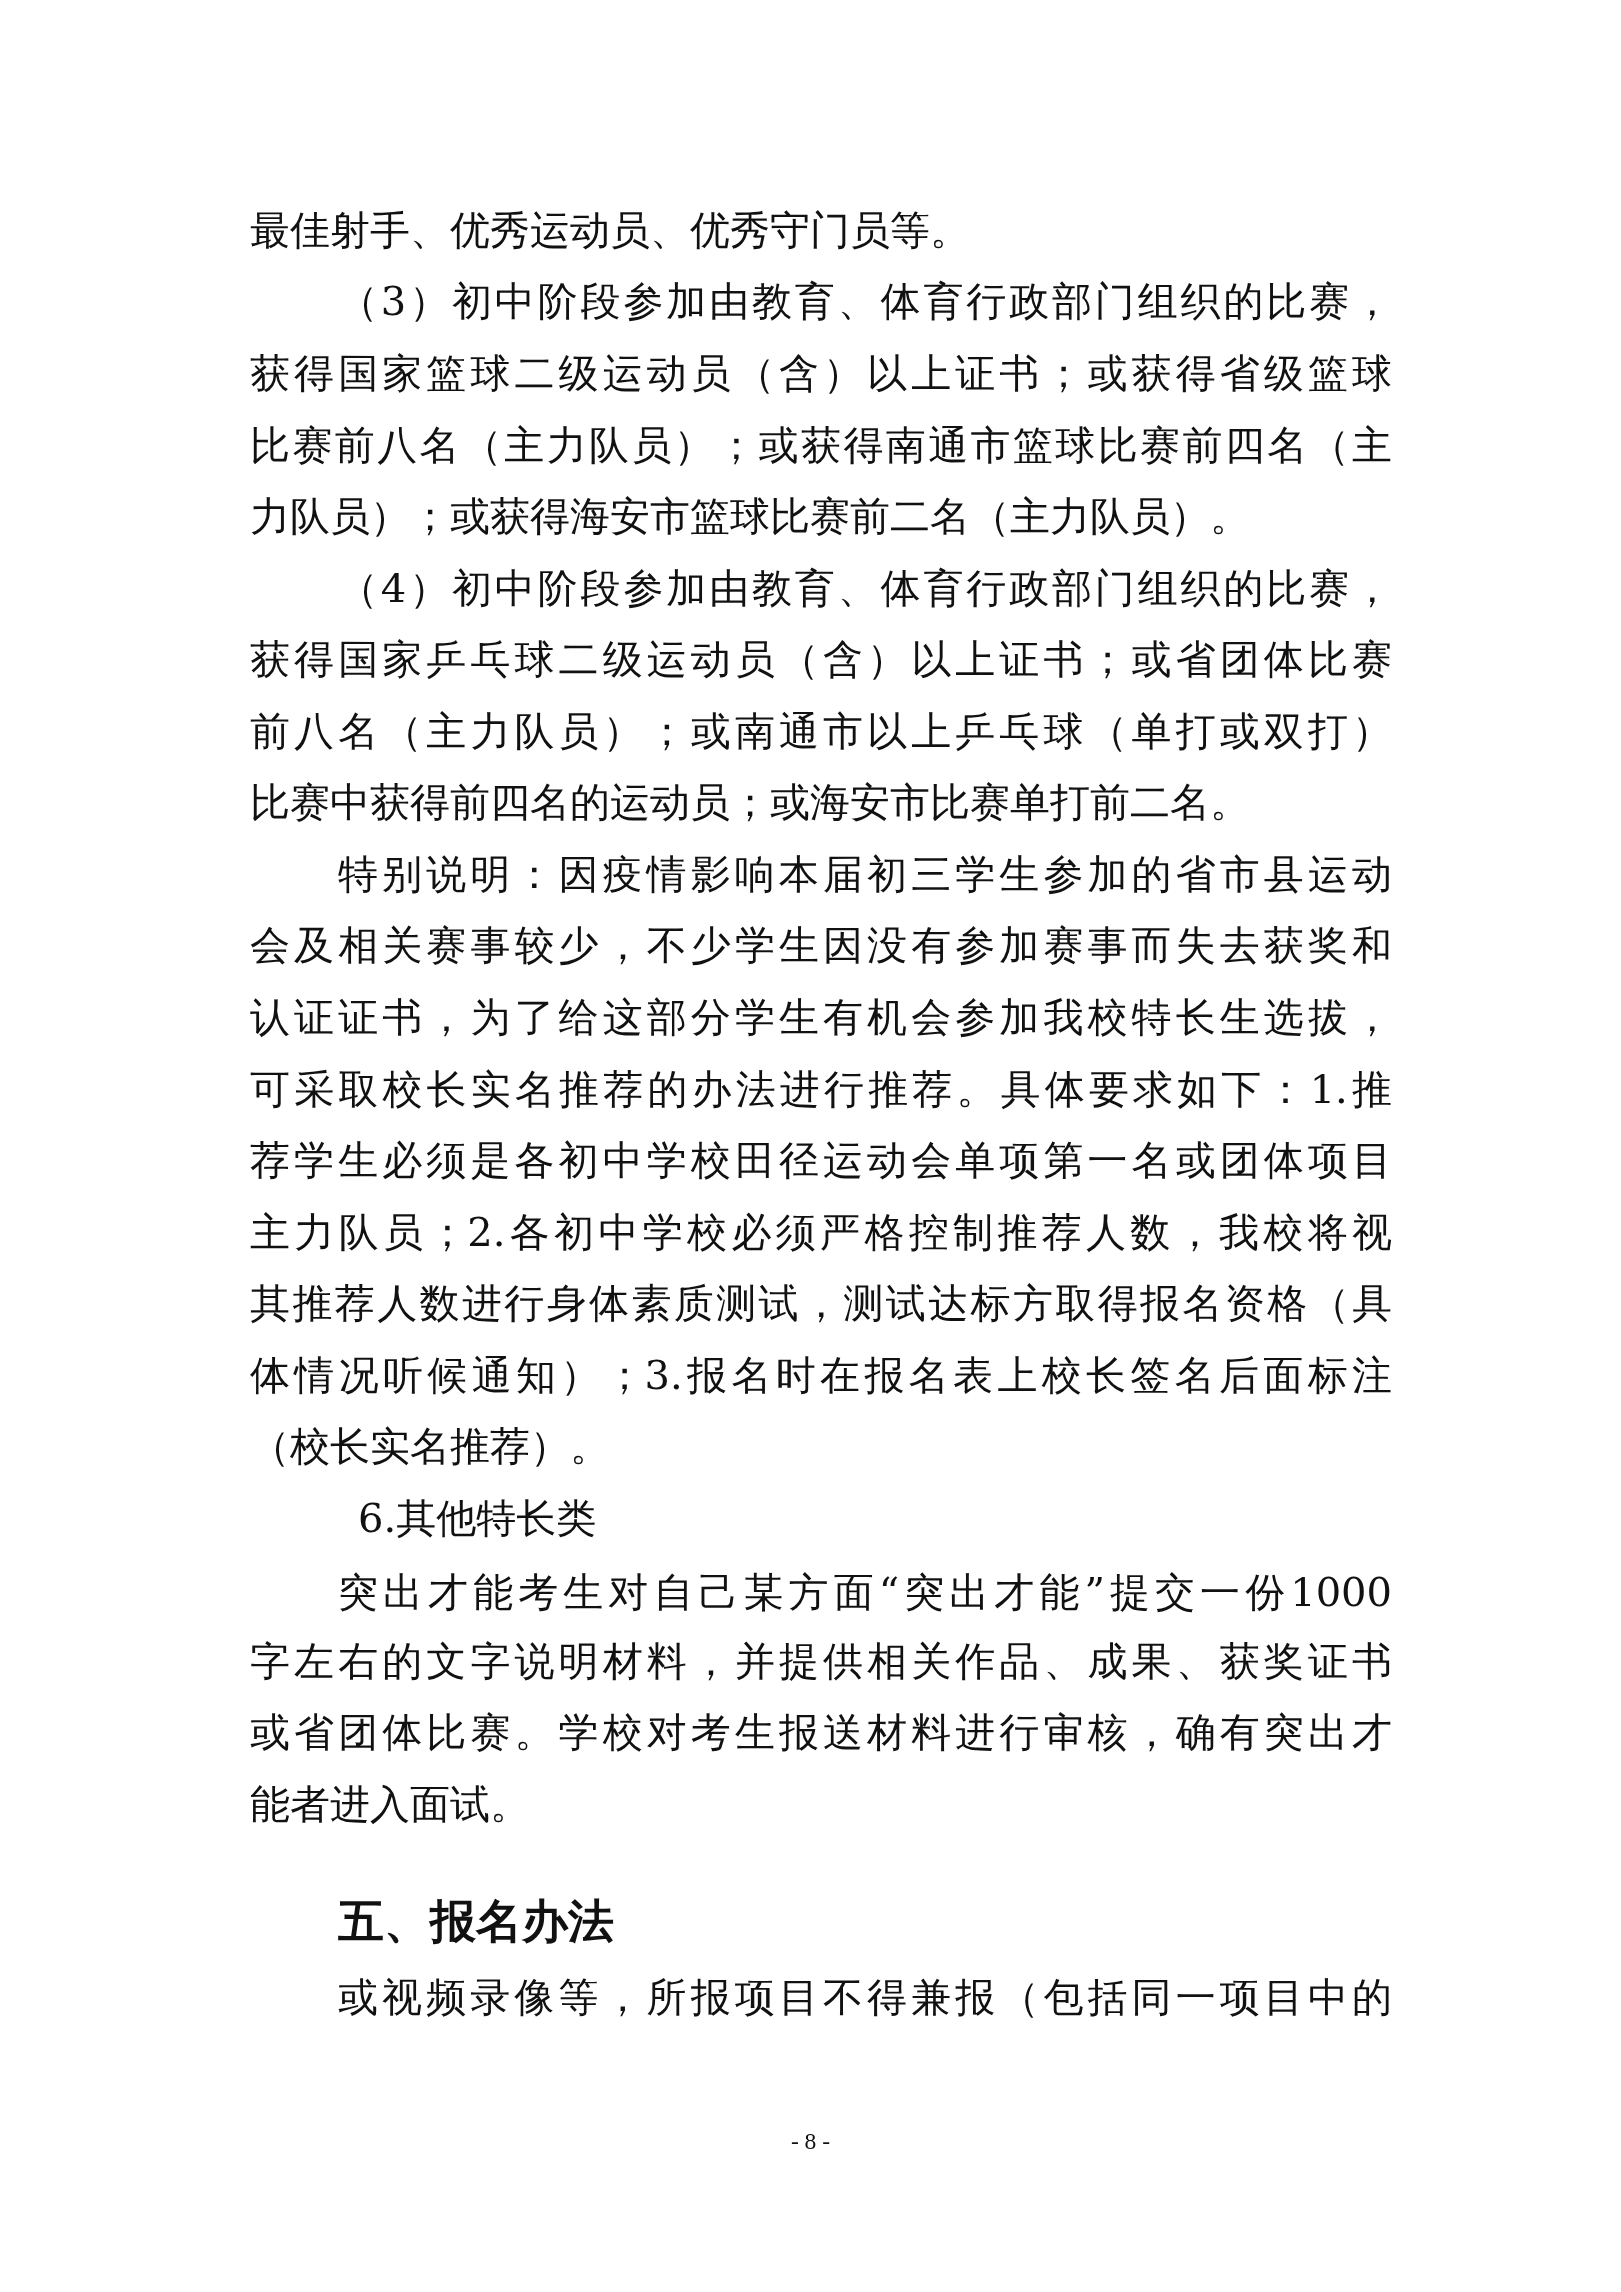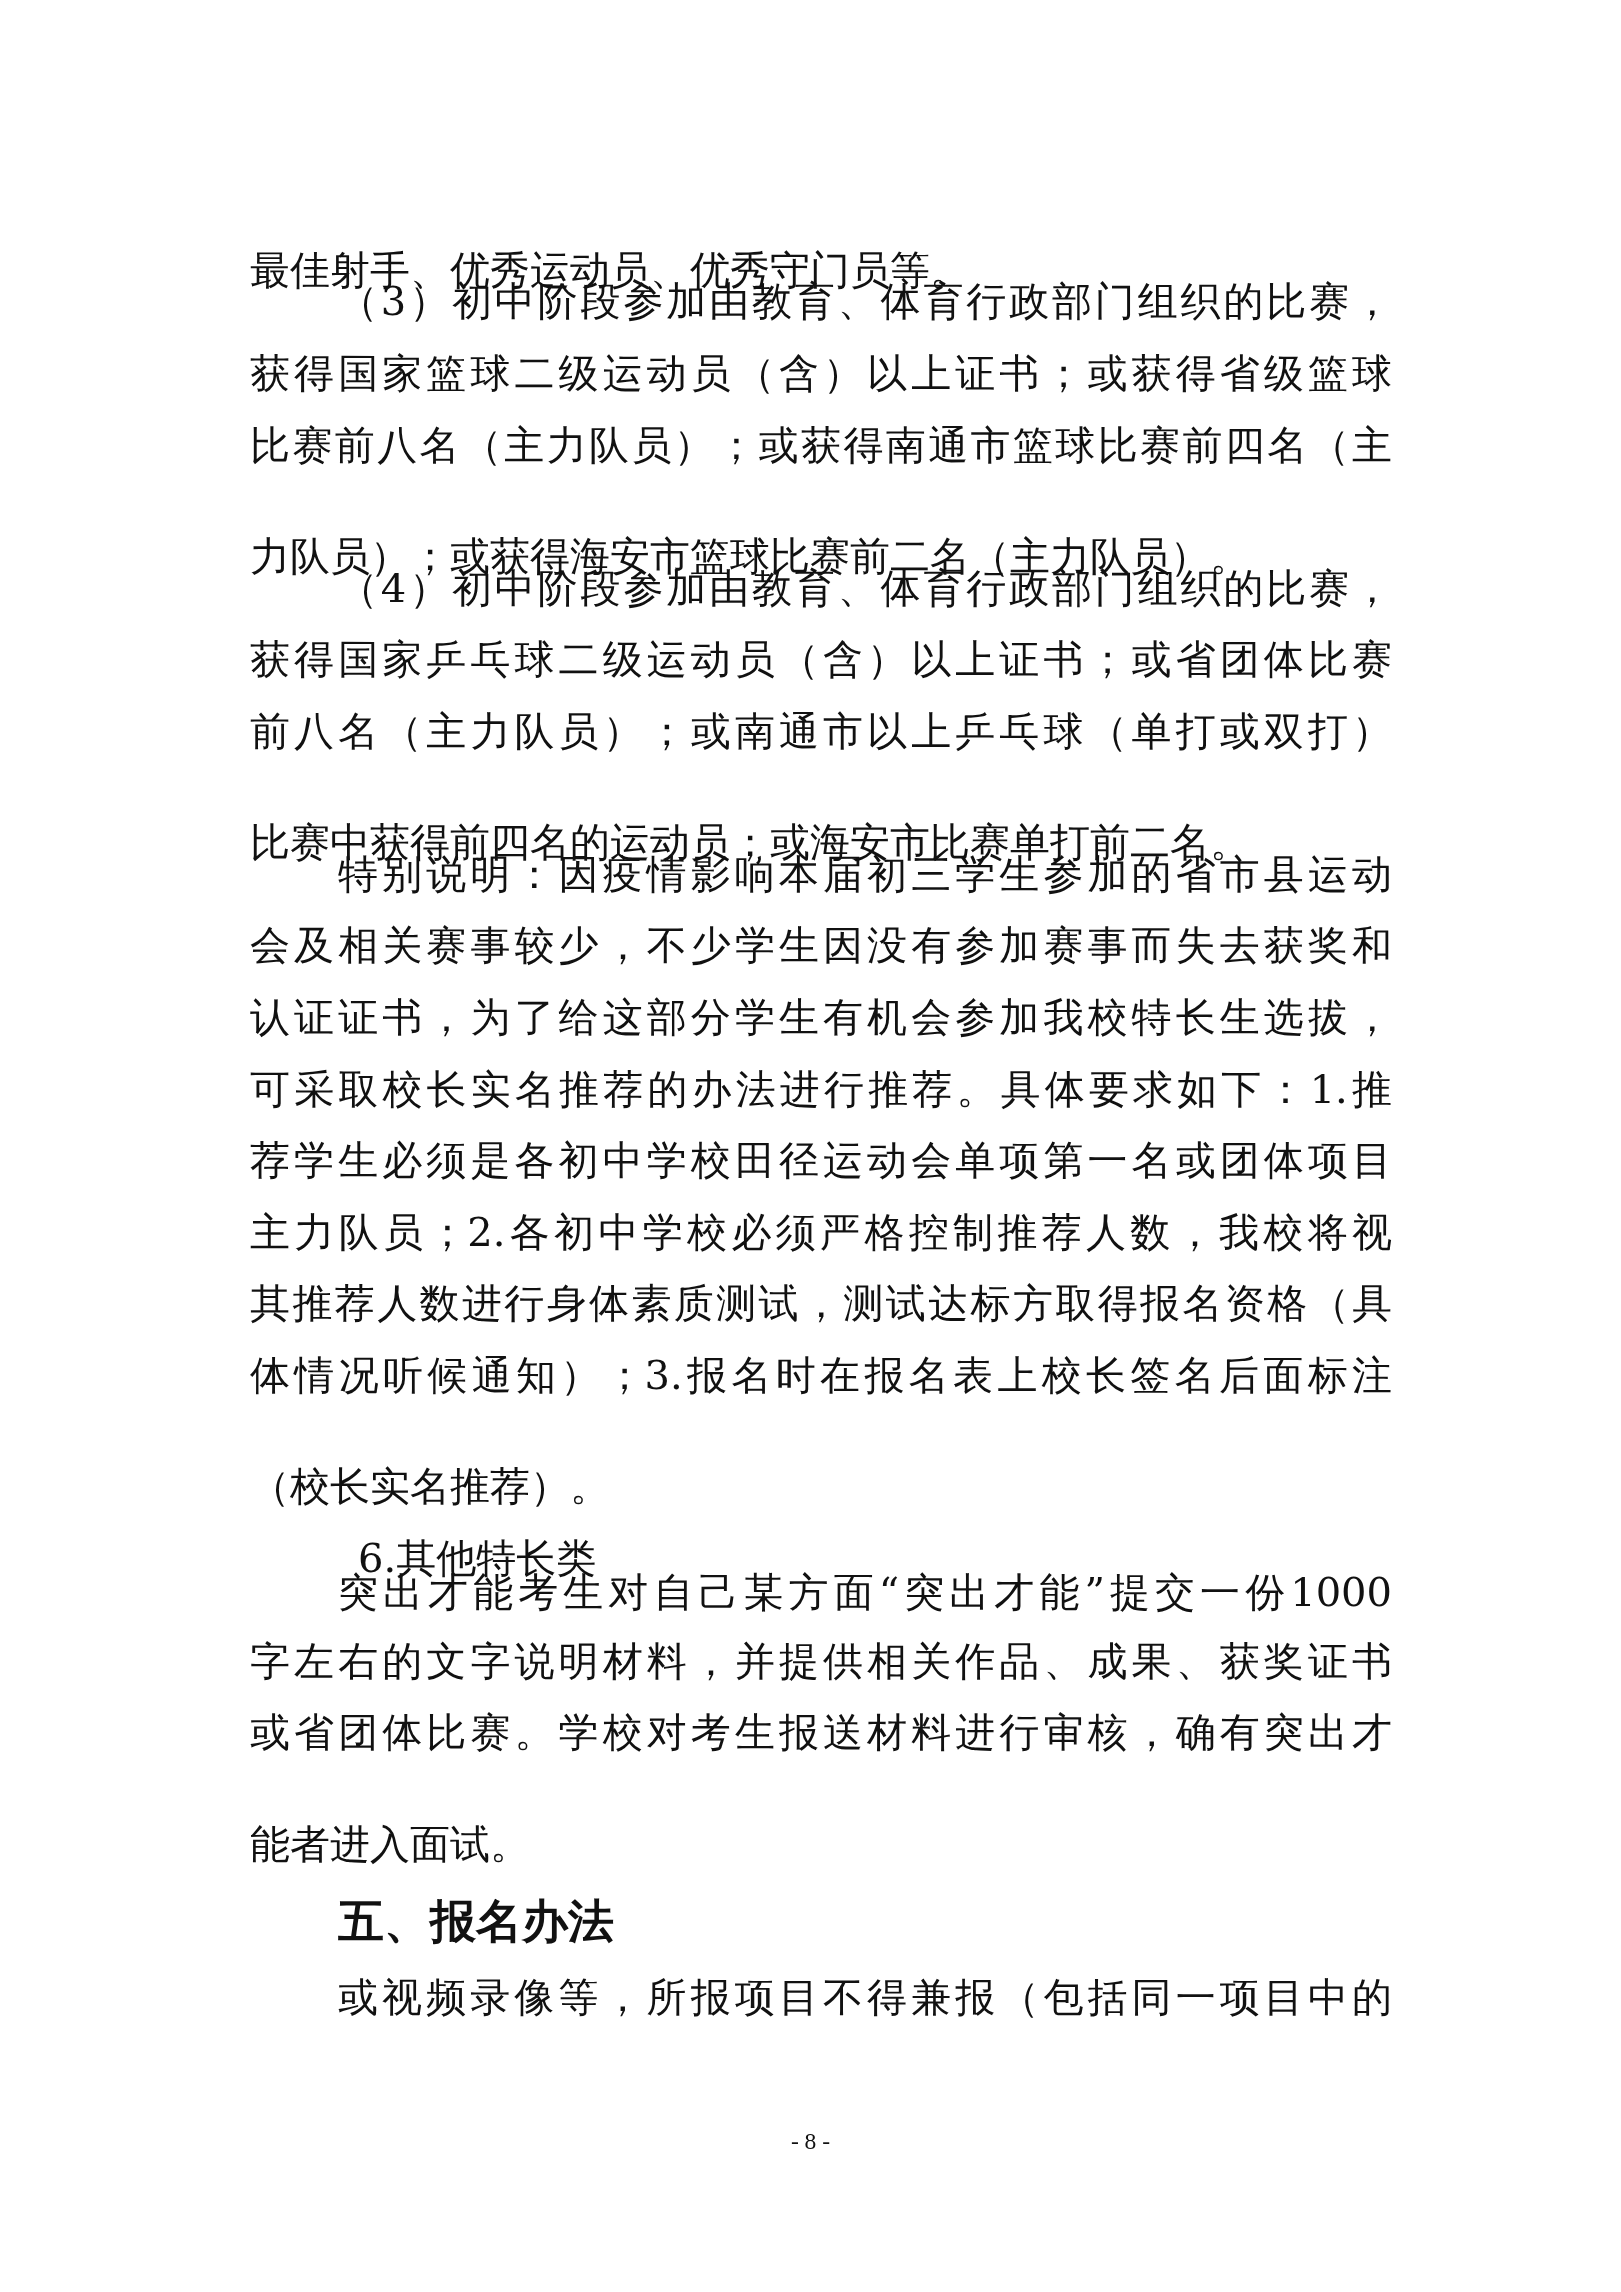--- a/index.html
+++ b/index.html
@@ -29,21 +29,20 @@
     height: 59px;
     font-size: 40px;
     line-height: 59px;
     white-space: nowrap;
     text-align: justify;
     text-align-last: justify;
     letter-spacing: 0px;
   }
   .line.last {
     text-align-last: left;
-    margin-top: 40px;
   }
   .line.indent {
     left: 338px;
     width: 1054px;
   }
   .line.indent-small {
     left: 358px;
     width: 1034px;
   }
   .heading {

